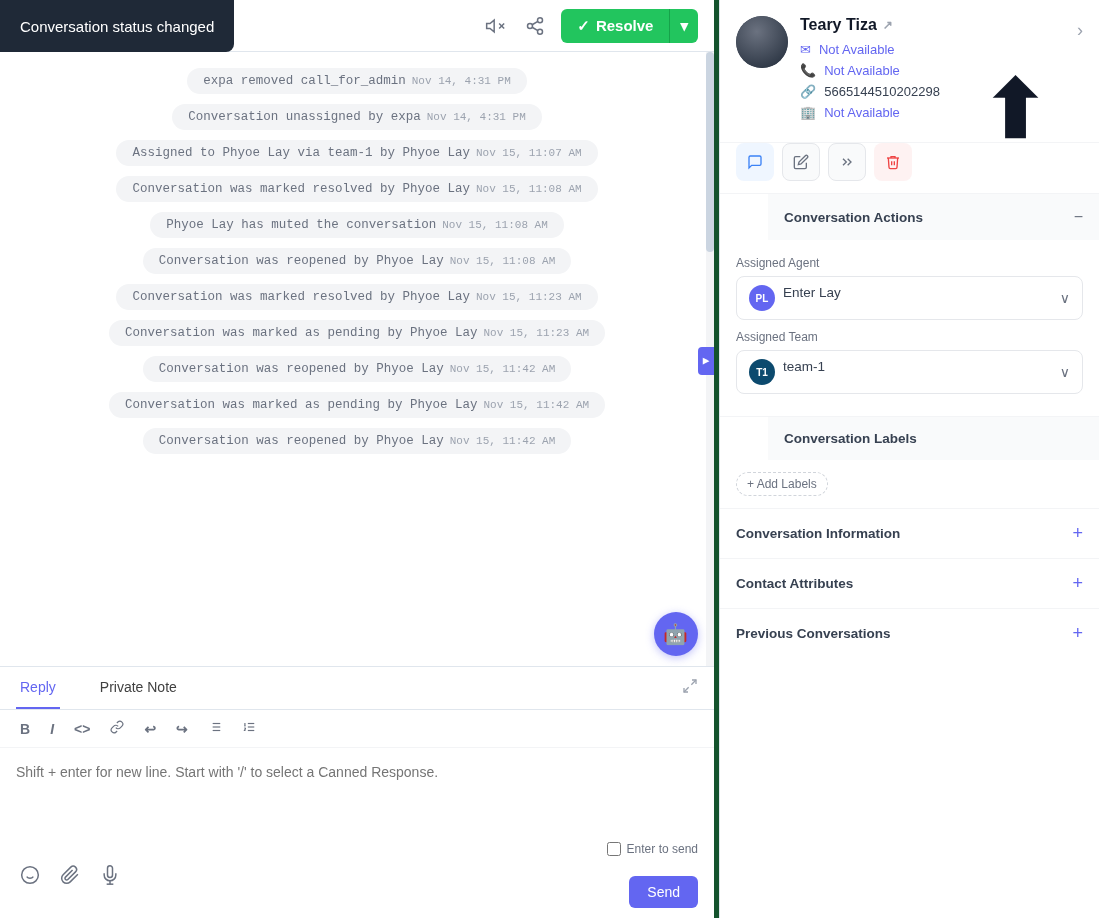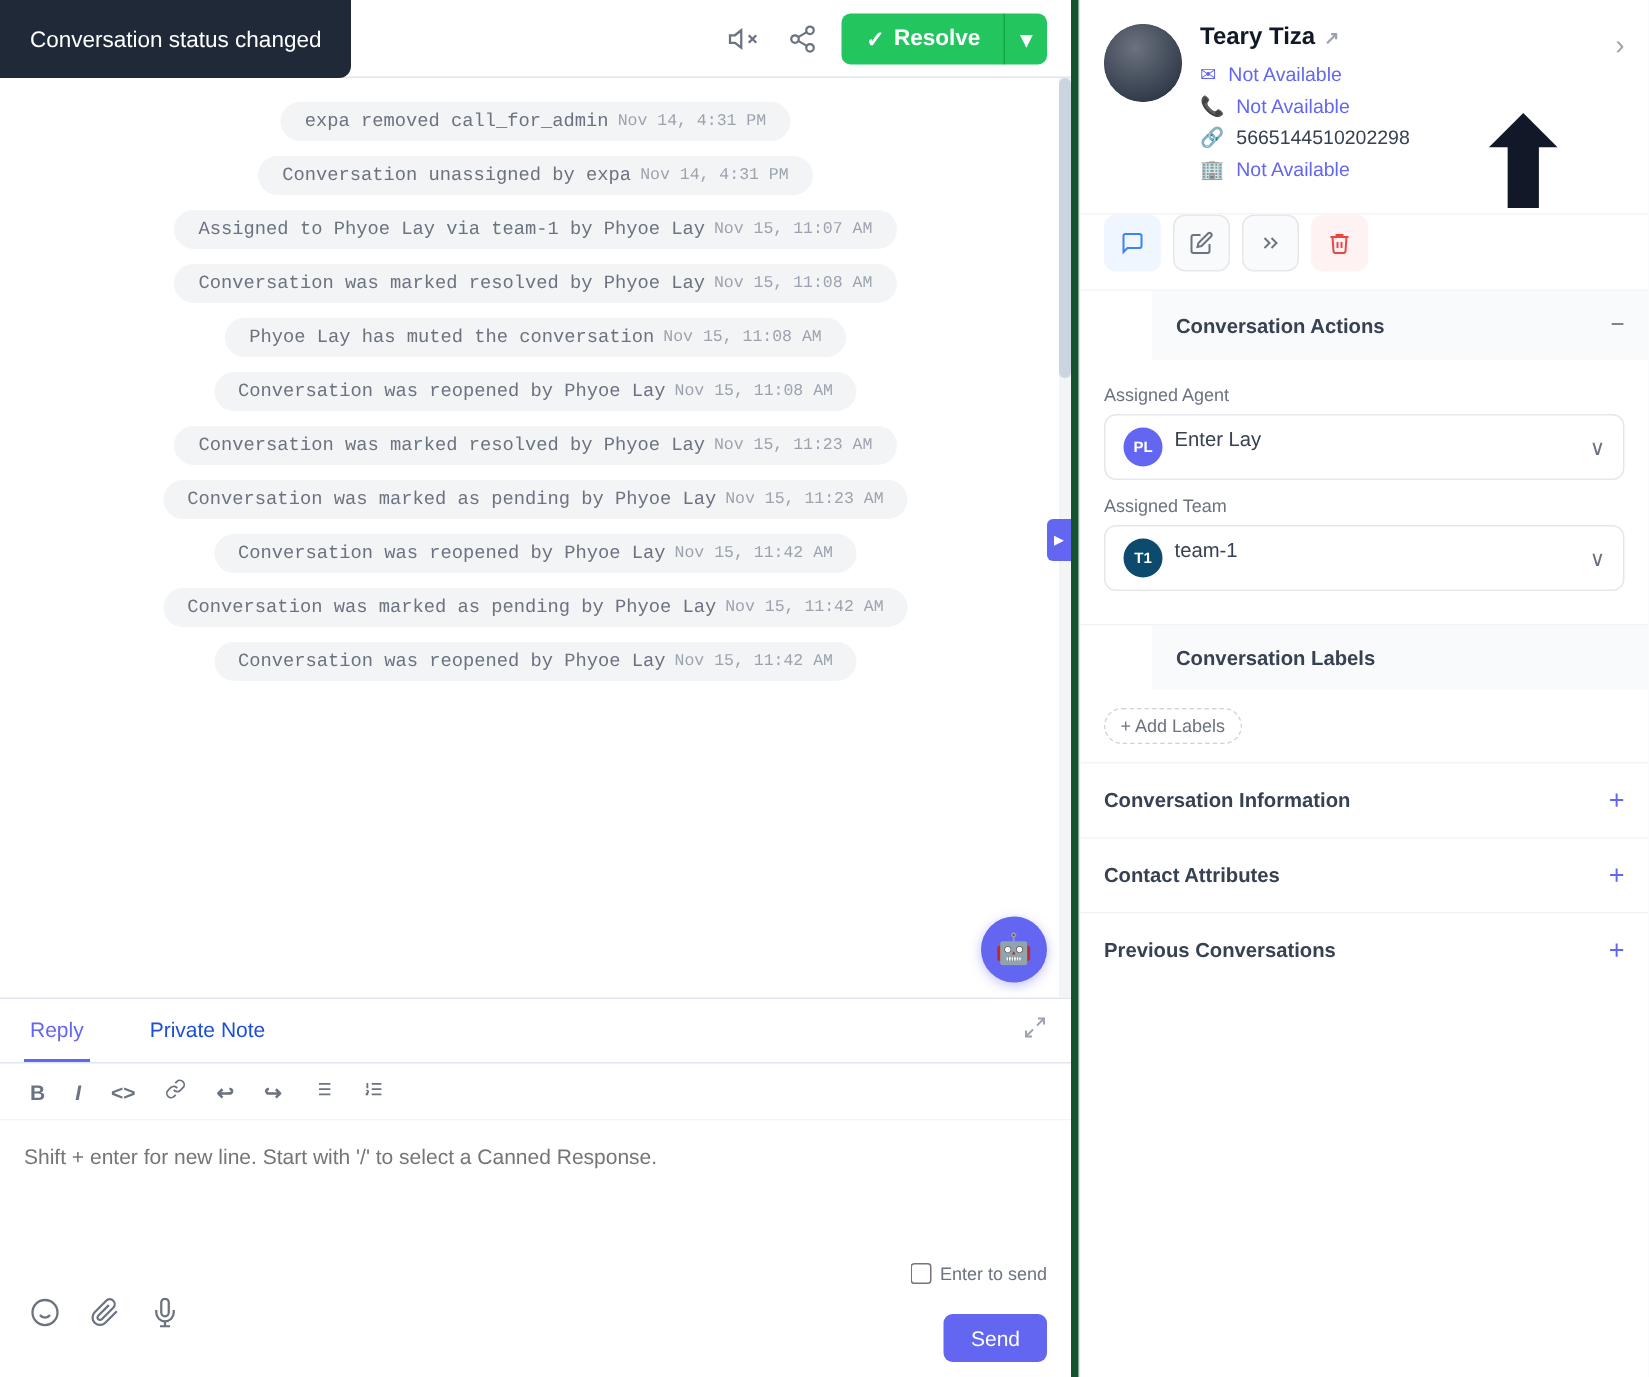--- a/index.html
+++ b/index.html
@@ -150,21 +150,21 @@
       border: none;
       border-bottom: 2px solid transparent;
     }
 
     .reply-tab.active {
       color: #6366f1;
       border-bottom: 2px solid #6366f1;
     }
 
     .reply-tab.private {
-      color: #1d4ed8;
+      color: #404040;
     }
 
     .reply-expand {
       margin-left: auto;
       background: none;
       border: none;
       cursor: pointer;
       color: #9ca3af;
       font-size: 16px;
     }

